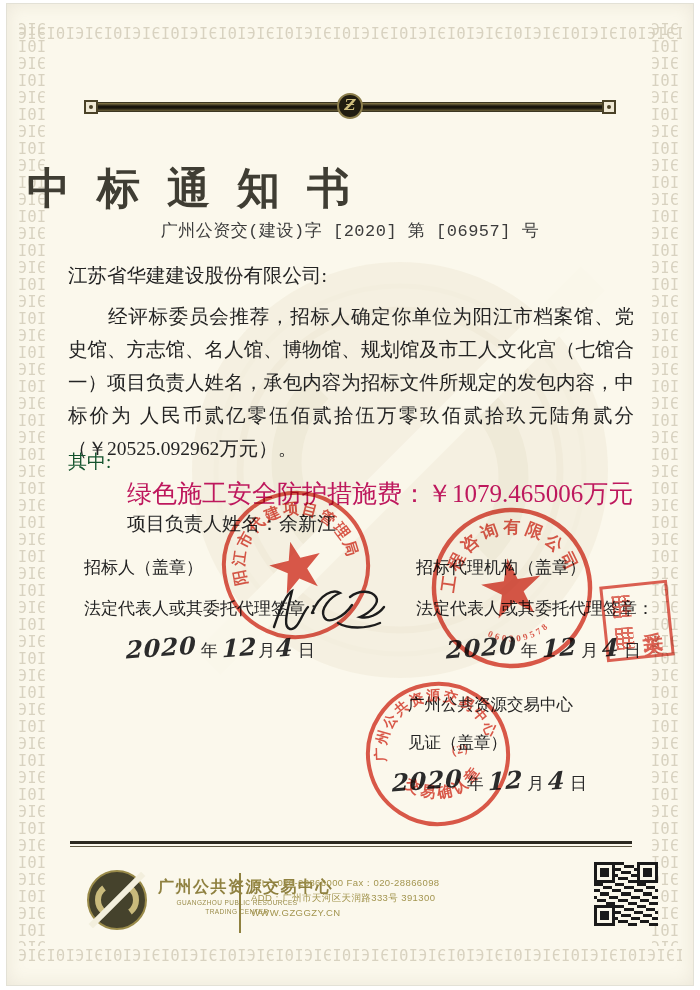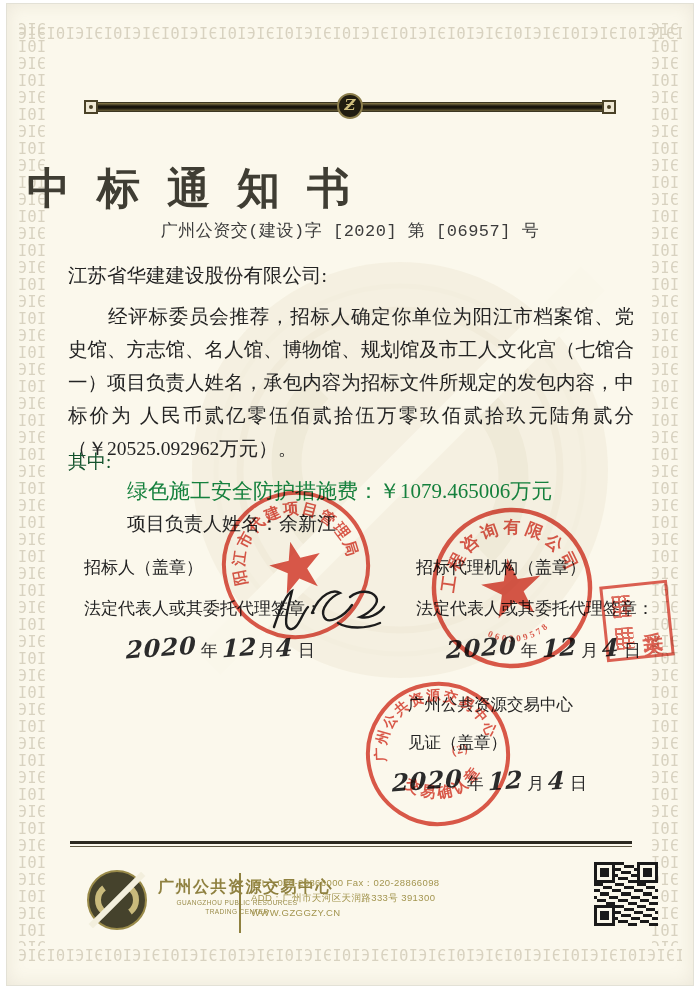--- a/index.html
+++ b/index.html
@@ -26,21 +26,21 @@
   
   .title{position:absolute;left:0;width:100%;top:160px;text-align:left;z-index:2;
          font-size:43px;font-weight:bold;color:#3f3d33;letter-spacing:27px;text-indent:27px;}
   .docnum{position:absolute;left:0;width:100%;top:219px;text-align:center;z-index:2;
           font-size:17px;color:#3c3c3c;letter-spacing:.5px;font-family:Liberation Mono, monospace;}
   
   .addressee{position:absolute;left:68px;top:262px;font-size:19.5px;color:#242424;z-index:2;}
   .bodytext{position:absolute;left:68px;top:300px;width:566px;font-size:19.5px;line-height:33px;
             color:#242424;text-align:justify;text-indent:2.05em;z-index:2;}
   .among{position:absolute;left:68px;top:449px;font-size:19px;color:#14532d;z-index:2;}
-  .item1{position:absolute;left:127px;top:477px;font-size:21px;color:#15803d;z-index:2;}
+  .item1{position:absolute;left:127px;top:477px;font-size:25px;color:#be185d;z-index:2;}
   .item2{position:absolute;left:127px;top:511px;font-size:19px;color:#242424;z-index:2;}
   
   .sig{position:absolute;z-index:2;font-size:17px;color:#242424;white-space:nowrap;}
   .sig .l1{margin-bottom:18px;}
   .sig .l2{margin-bottom:13px;}
   .sig-left{left:84px;top:556px;}
   .sig-right{left:416px;top:556px;}
   .dateline{white-space:nowrap;}
   .hw{display:inline-block;font:italic 600 24px "DejaVu Serif",serif;color:#2b2b2b;
       transform:rotate(-4deg) skewX(-5deg);letter-spacing:1px;}

